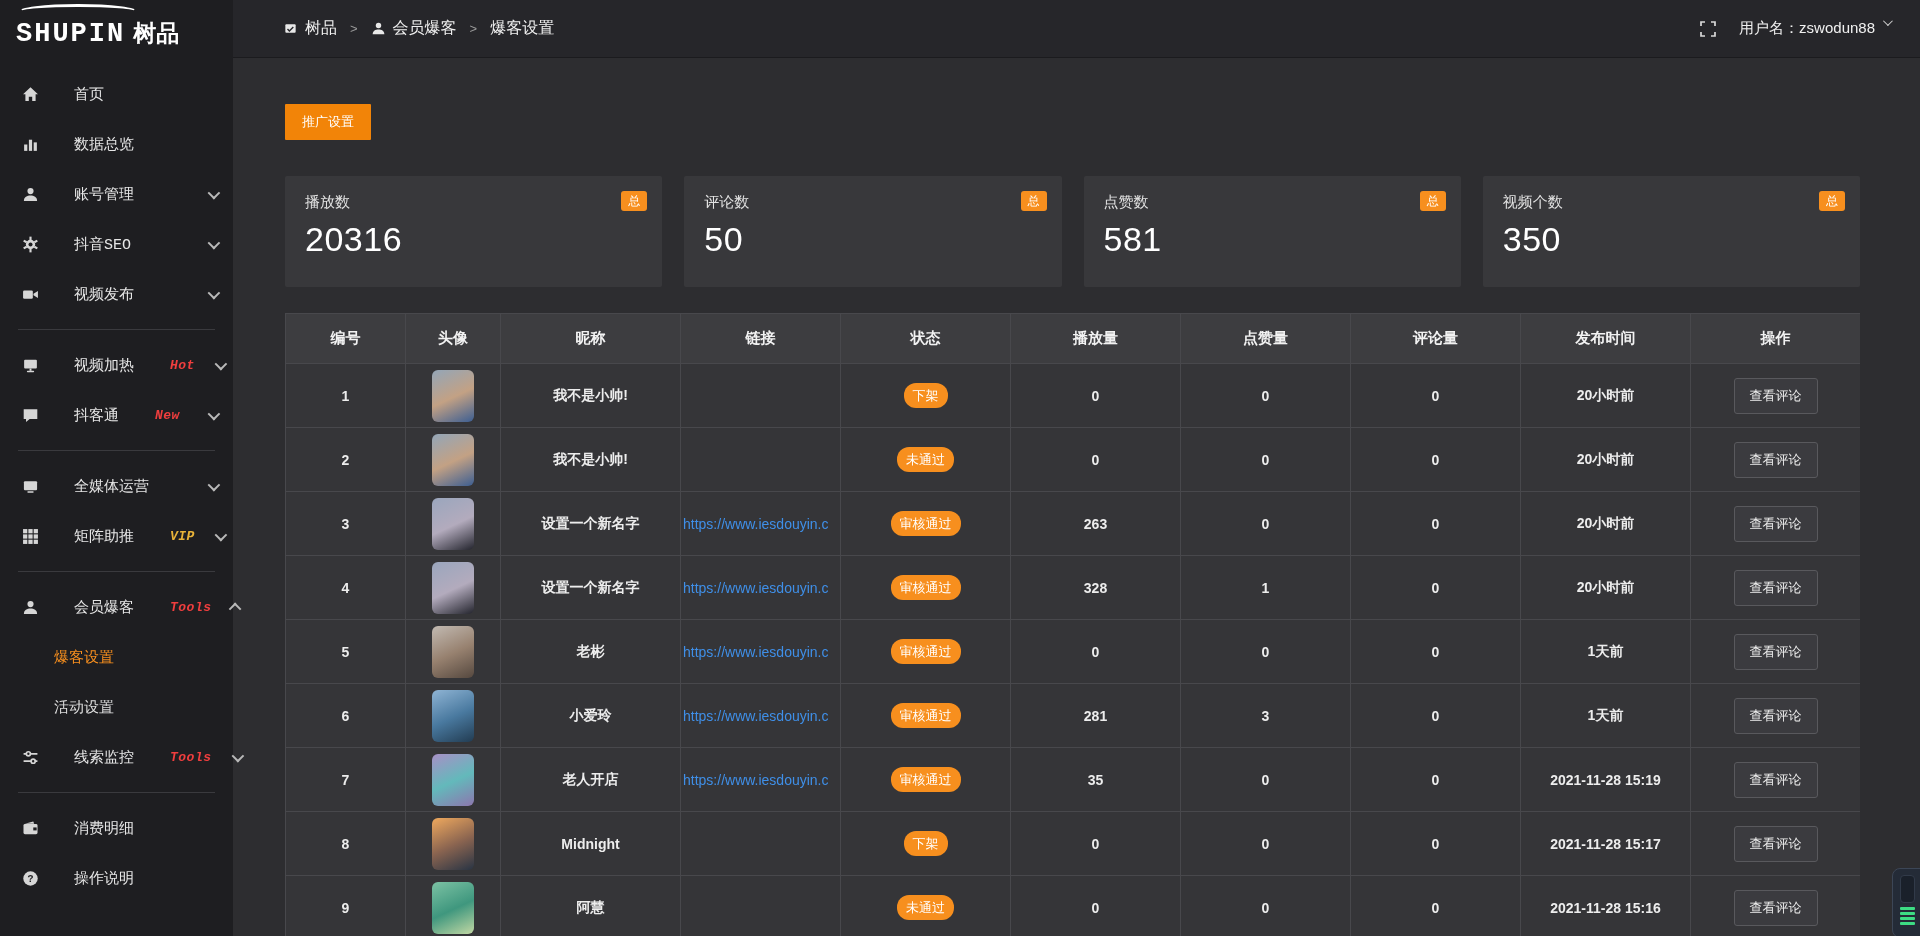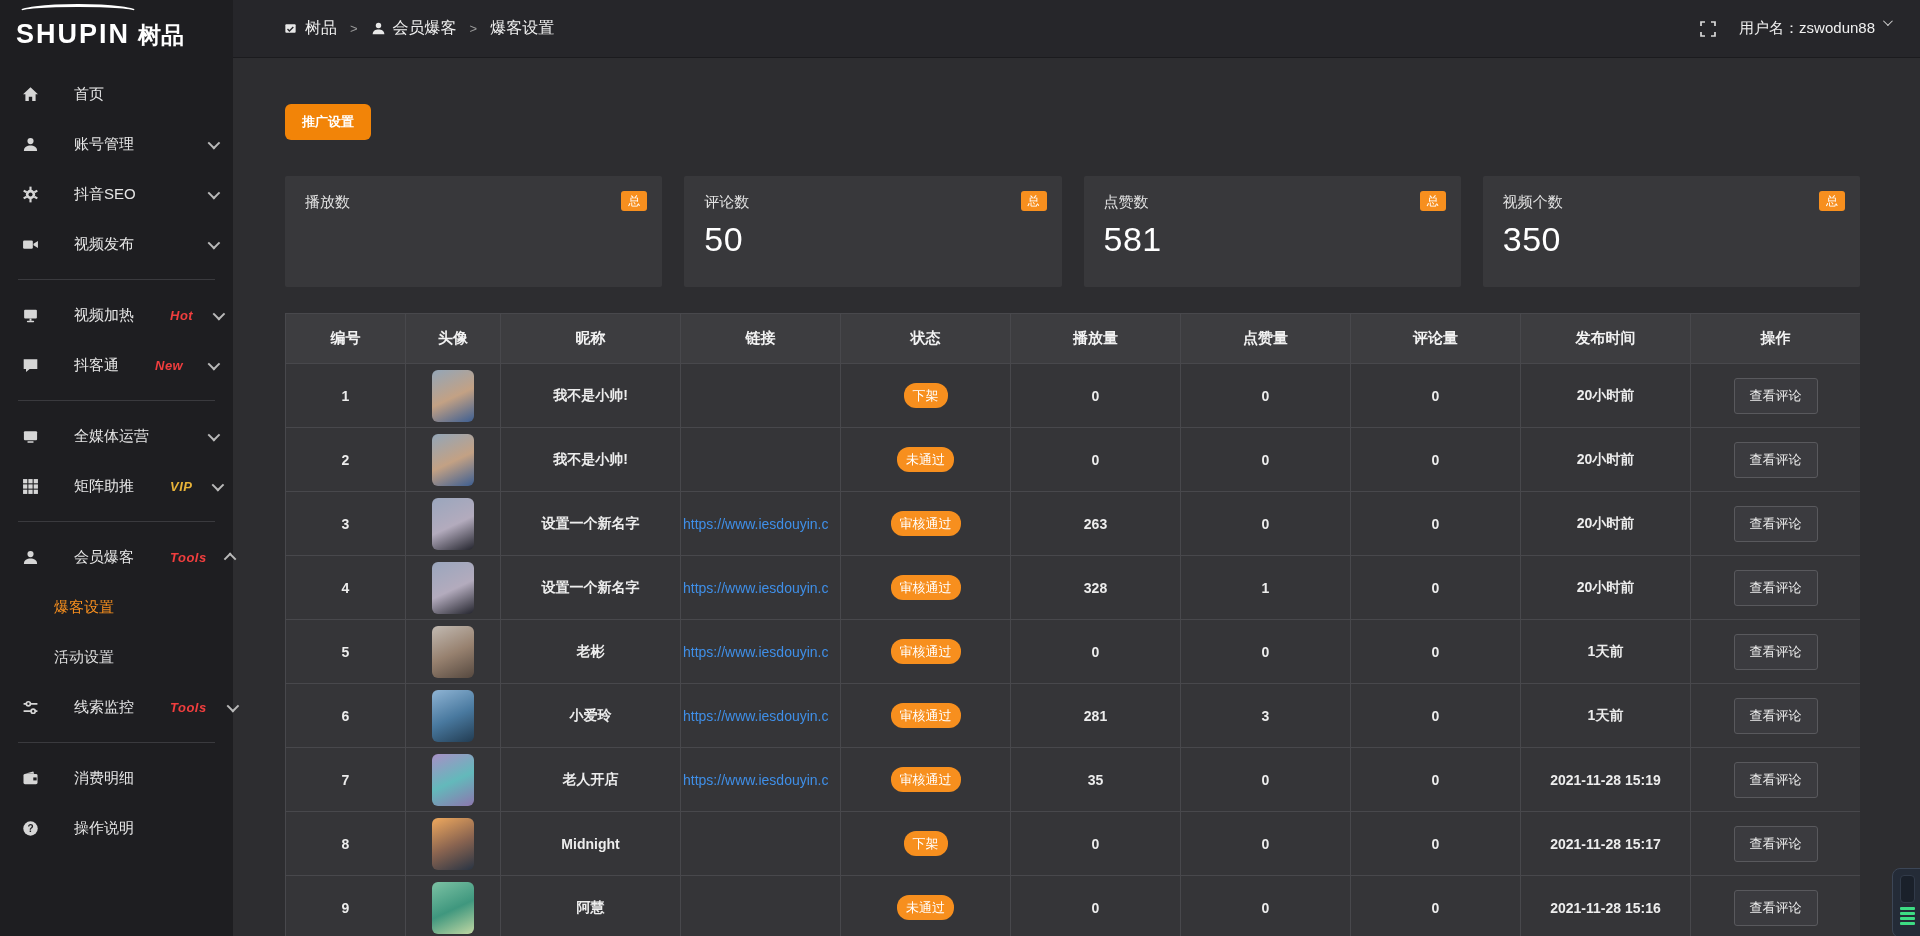--- a/index.html
+++ b/index.html
@@ -5,21 +5,21 @@
   * { box-sizing: content-box; }
   html,body { margin:0; padding:0; }
   body {
     width:1920px; height:936px; overflow:hidden;
     background:#2d2d30;
     font-family:"Liberation Sans","DejaVu Sans",sans-serif;
     -webkit-font-smoothing:antialiased;
   }
 
   
-  .sidebar { position:fixed; left:0; top:0; width:233px; height:936px; background:#1e1e21; z-index:30; }
+  .sidebar { position:fixed; left:0; top:0; width:233px; height:936px; background:#1e1e21; z-index:30;font-family:Liberation Mono, monospace; }
   .logo { height:57px; display:flex; align-items:center; padding:6px 0 0 16px; gap:8px; position:relative; cursor:pointer; }
   .logo-arc { position:absolute; top:4px; left:18px; width:116px; height:12px;
               border-top:3px solid #fff; border-left:2px solid transparent; border-right:2px solid transparent;
               border-radius:50% 50% 0 0; }
   .logo-en { color:#fff; font-size:27px; font-weight:900; letter-spacing:2px; line-height:1; }
   .logo-cn { color:#fff; font-size:23px; font-weight:900; line-height:1; padding-top:2px; }
 
   .menu { padding-top:6px; }
   .menu-item { display:flex; align-items:center; height:50px; padding:0 16px 0 22px; color:#e6e6e6; font-size:15px; cursor:pointer;gap:20px; }
   .mi-icon { width:17px; height:17px; margin-right:15px; flex:none; color:#d6d6d6; }
@@ -45,21 +45,21 @@
   .crumb-sep { color:#9a9a9a; font-size:13px; margin:0 13px; }
   .topbar-right { margin-left:auto; display:flex; align-items:center; gap:22px; }
   .fs-icon { width:18px; height:18px; color:#d9d9d9; cursor:pointer; }
   .fs-icon svg { width:18px; height:18px; display:block; }
   .user-chip { display:flex; align-items:flex-start; color:#f0f0f0; font-size:15px; cursor:pointer; }
   .user-caret { width:6px; height:6px; border-right:1.6px solid #cfcfcf; border-bottom:1.6px solid #cfcfcf; transform:rotate(45deg) translateY(-2px); margin-left:8px; }
 
   
   .content { margin-left:233px; margin-top:57px; padding:47px 60px 0 52px; }
   .promo-btn { display:inline-block; background:#f28408; color:#fff; font-size:13px; padding:9px 17px;
-               border:none; border-radius:6px; cursor:pointer; font-family:inherit;font-weight:bold; }
+               border:none; border-radius:1px; cursor:pointer; font-family:inherit; }
 
   .stats-row { display:flex; gap:22px; margin-top:36px; }
   .stat-card { flex:1; height:77px; background:#38383b; border-radius:2px; padding:17px 20px; position:relative; }
   .stat-label { color:#e2e2e2; font-size:15px; }
   .stat-value { color:#fff; font-size:34px; letter-spacing:.5px; margin-top:8px; }
   .stat-badge { position:absolute; top:15px; right:15px; background:#f78f1e; color:#fff; font-size:12px;
                 padding:4px 7px; border-radius:3px; line-height:1; }
 
   .table-wrap { margin-top:26px; height:628px; overflow:hidden; }
   table { width:100%; border-collapse:collapse; table-layout:fixed; background:#353538; }
@@ -90,20 +90,30 @@
     <span class="logo-cn">树品</span>
   </div>
   <nav class="menu" id="sidebar-menu">
       <div class="menu-item">
         <span class="mi-icon">
           <svg viewBox="0 0 16 16" fill="currentColor">
             <path d="M8 1.2 15 7.8h-2.2V14H9.6v-3.8H6.4V14H3.2V7.8H1z"></path>
           </svg>
         </span>
         <span class="mi-label">首页</span>
+      </div>
+      <div class="menu-item">
+        <span class="mi-icon">
+          <svg viewBox="0 0 16 16" fill="currentColor">
+            <rect x="2" y="8" width="3" height="6"></rect>
+            <rect x="6.5" y="3.5" width="3" height="10.5"></rect>
+            <rect x="11" y="6" width="3" height="8"></rect>
+          </svg>
+        </span>
+        <span class="mi-label">数据总览</span>
       </div>
       <div class="menu-item">
         <span class="mi-icon">
           <svg viewBox="0 0 16 16" fill="currentColor">
             <circle cx="8" cy="4.8" r="2.9"></circle>
             <path d="M1.8 14c0-3.6 3-5 6.2-5s6.2 1.4 6.2 5z"></path>
           </svg>
         </span>
         <span class="mi-label">账号管理</span>
         <span class="mi-chevron chev-down"></span>
@@ -274,20 +284,21 @@
     </span>
   </div>
 </header>
 
 <main class="content">
   <button class="promo-btn">推广设置</button>
 
   <div class="stats-row" id="stats-row">
       <div class="stat-card">
         <div class="stat-label">播放数</div>
+        <div class="stat-value">20316</div>
         <span class="stat-badge">总</span>
       </div>
       <div class="stat-card">
         <div class="stat-label">评论数</div>
         <div class="stat-value">50</div>
         <span class="stat-badge">总</span>
       </div>
       <div class="stat-card">
         <div class="stat-label">点赞数</div>
         <div class="stat-value">581</div>

